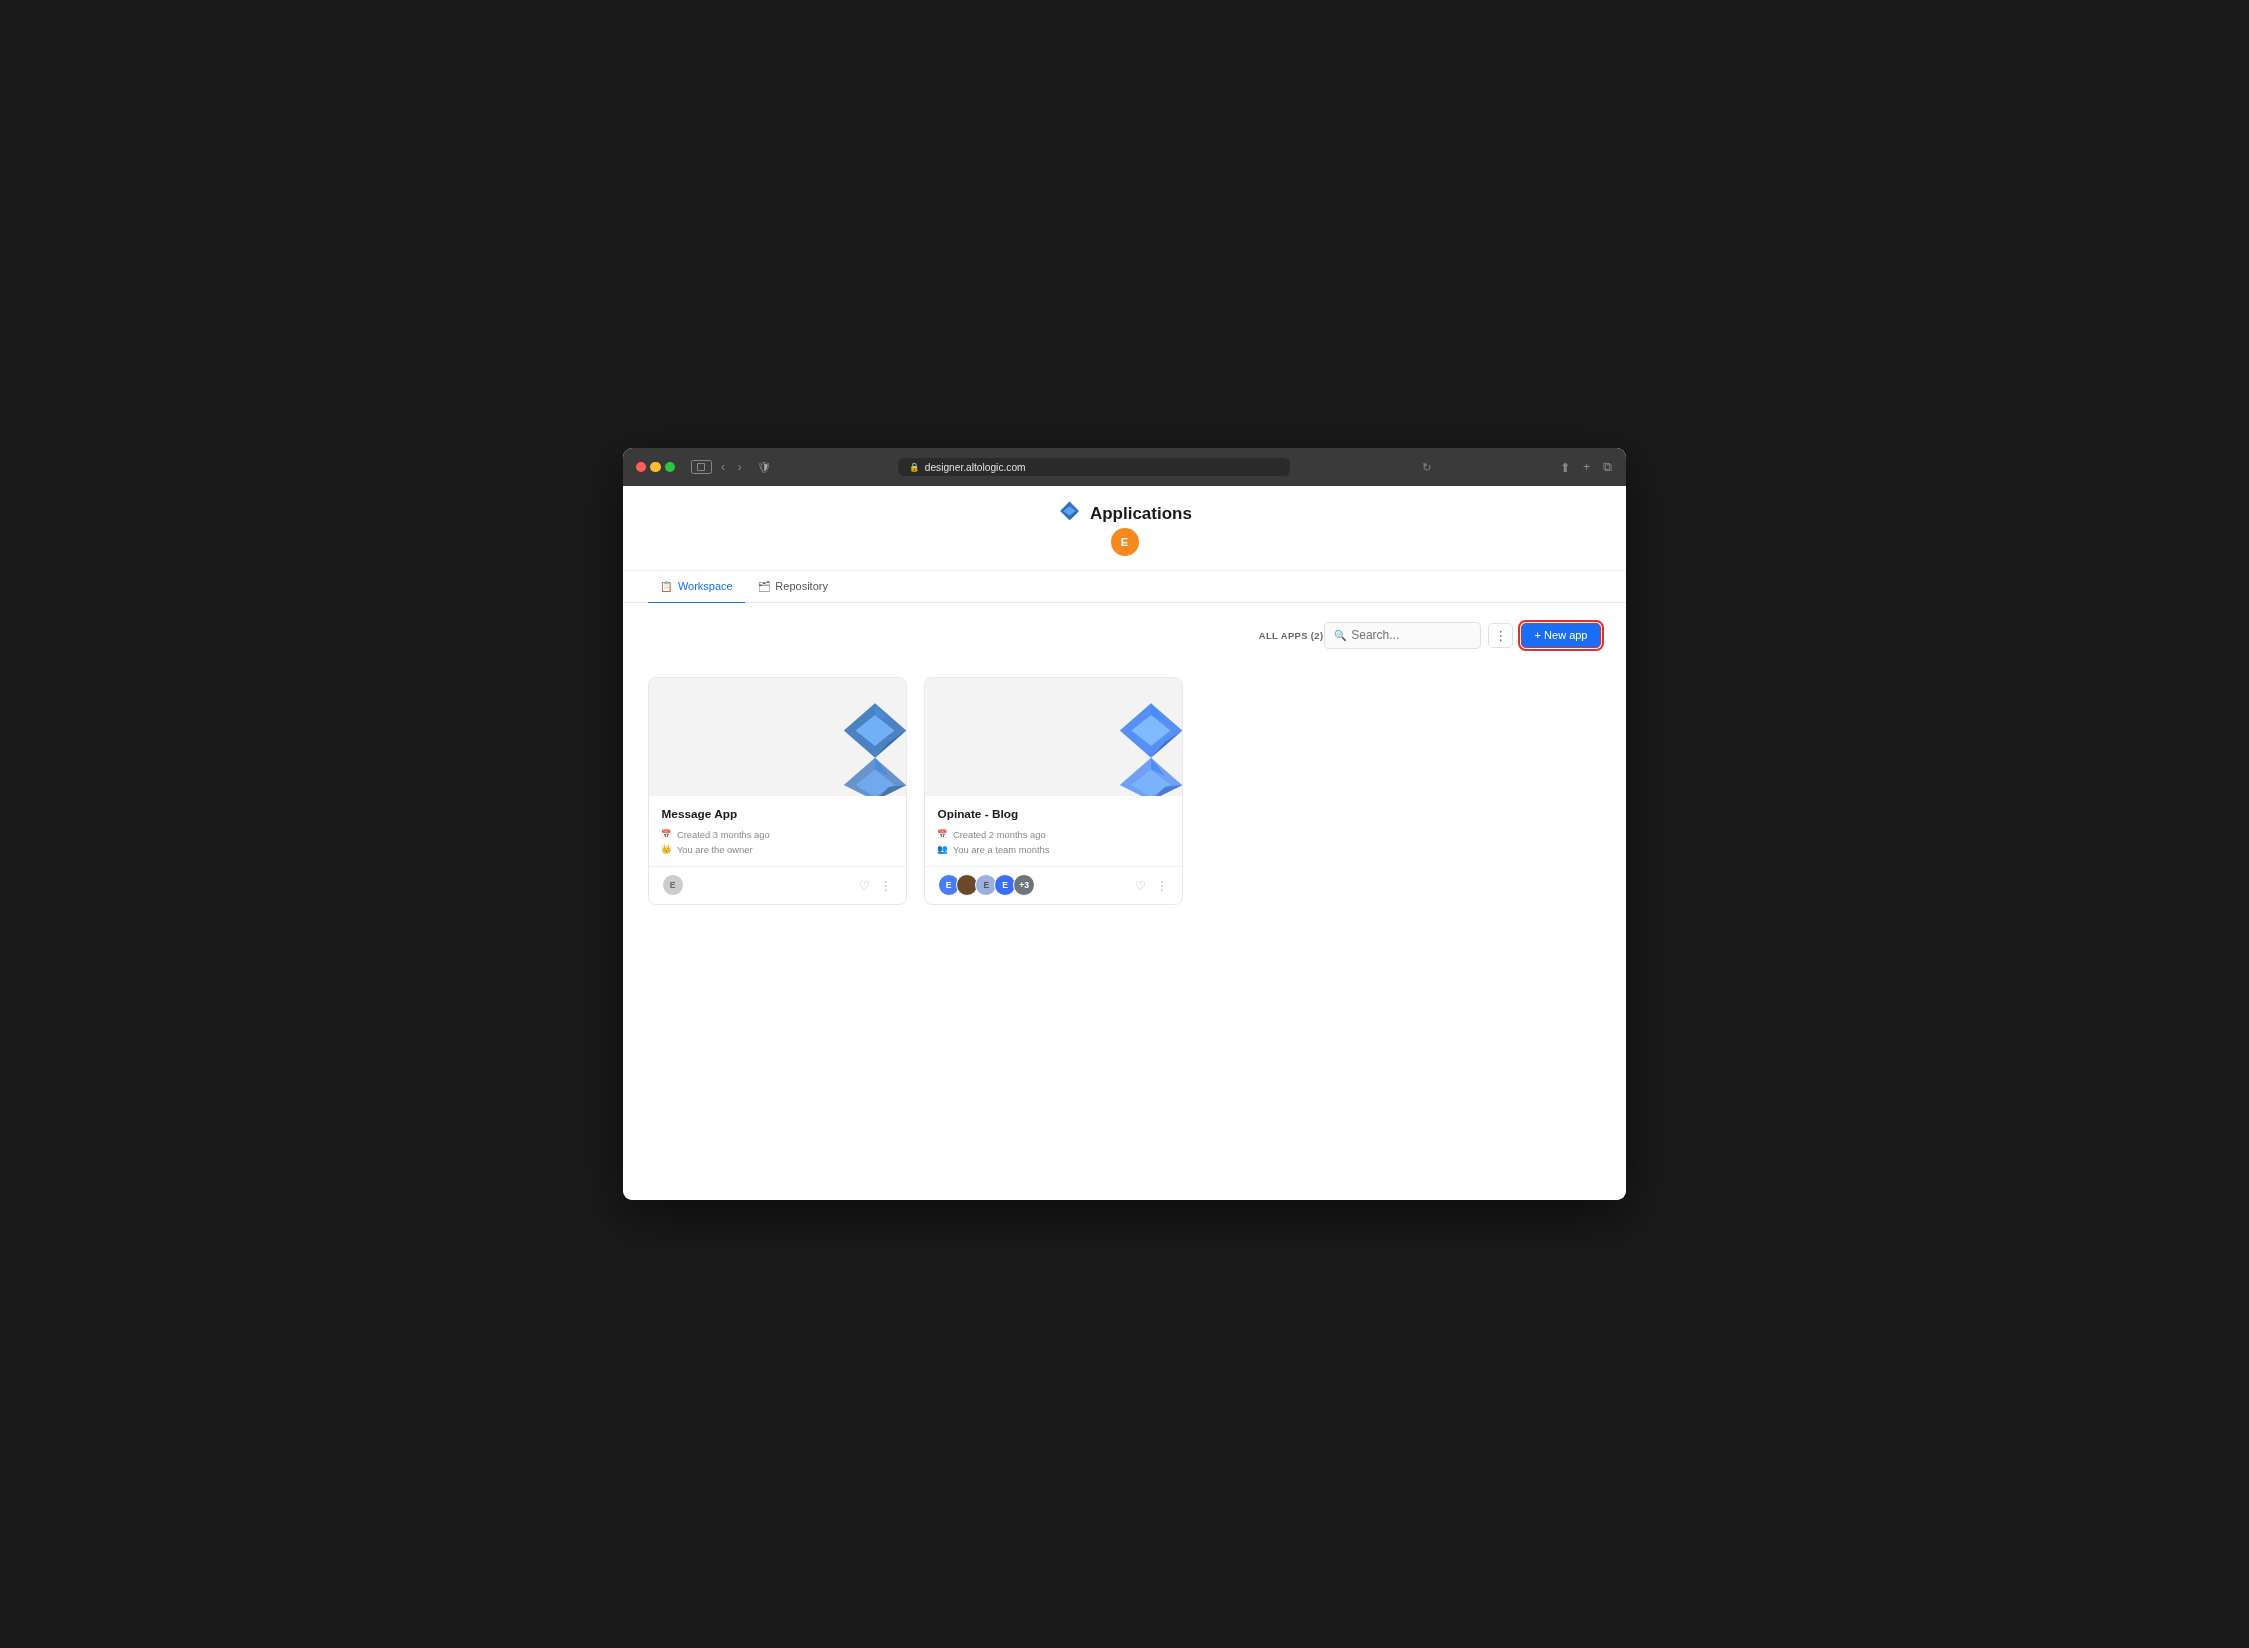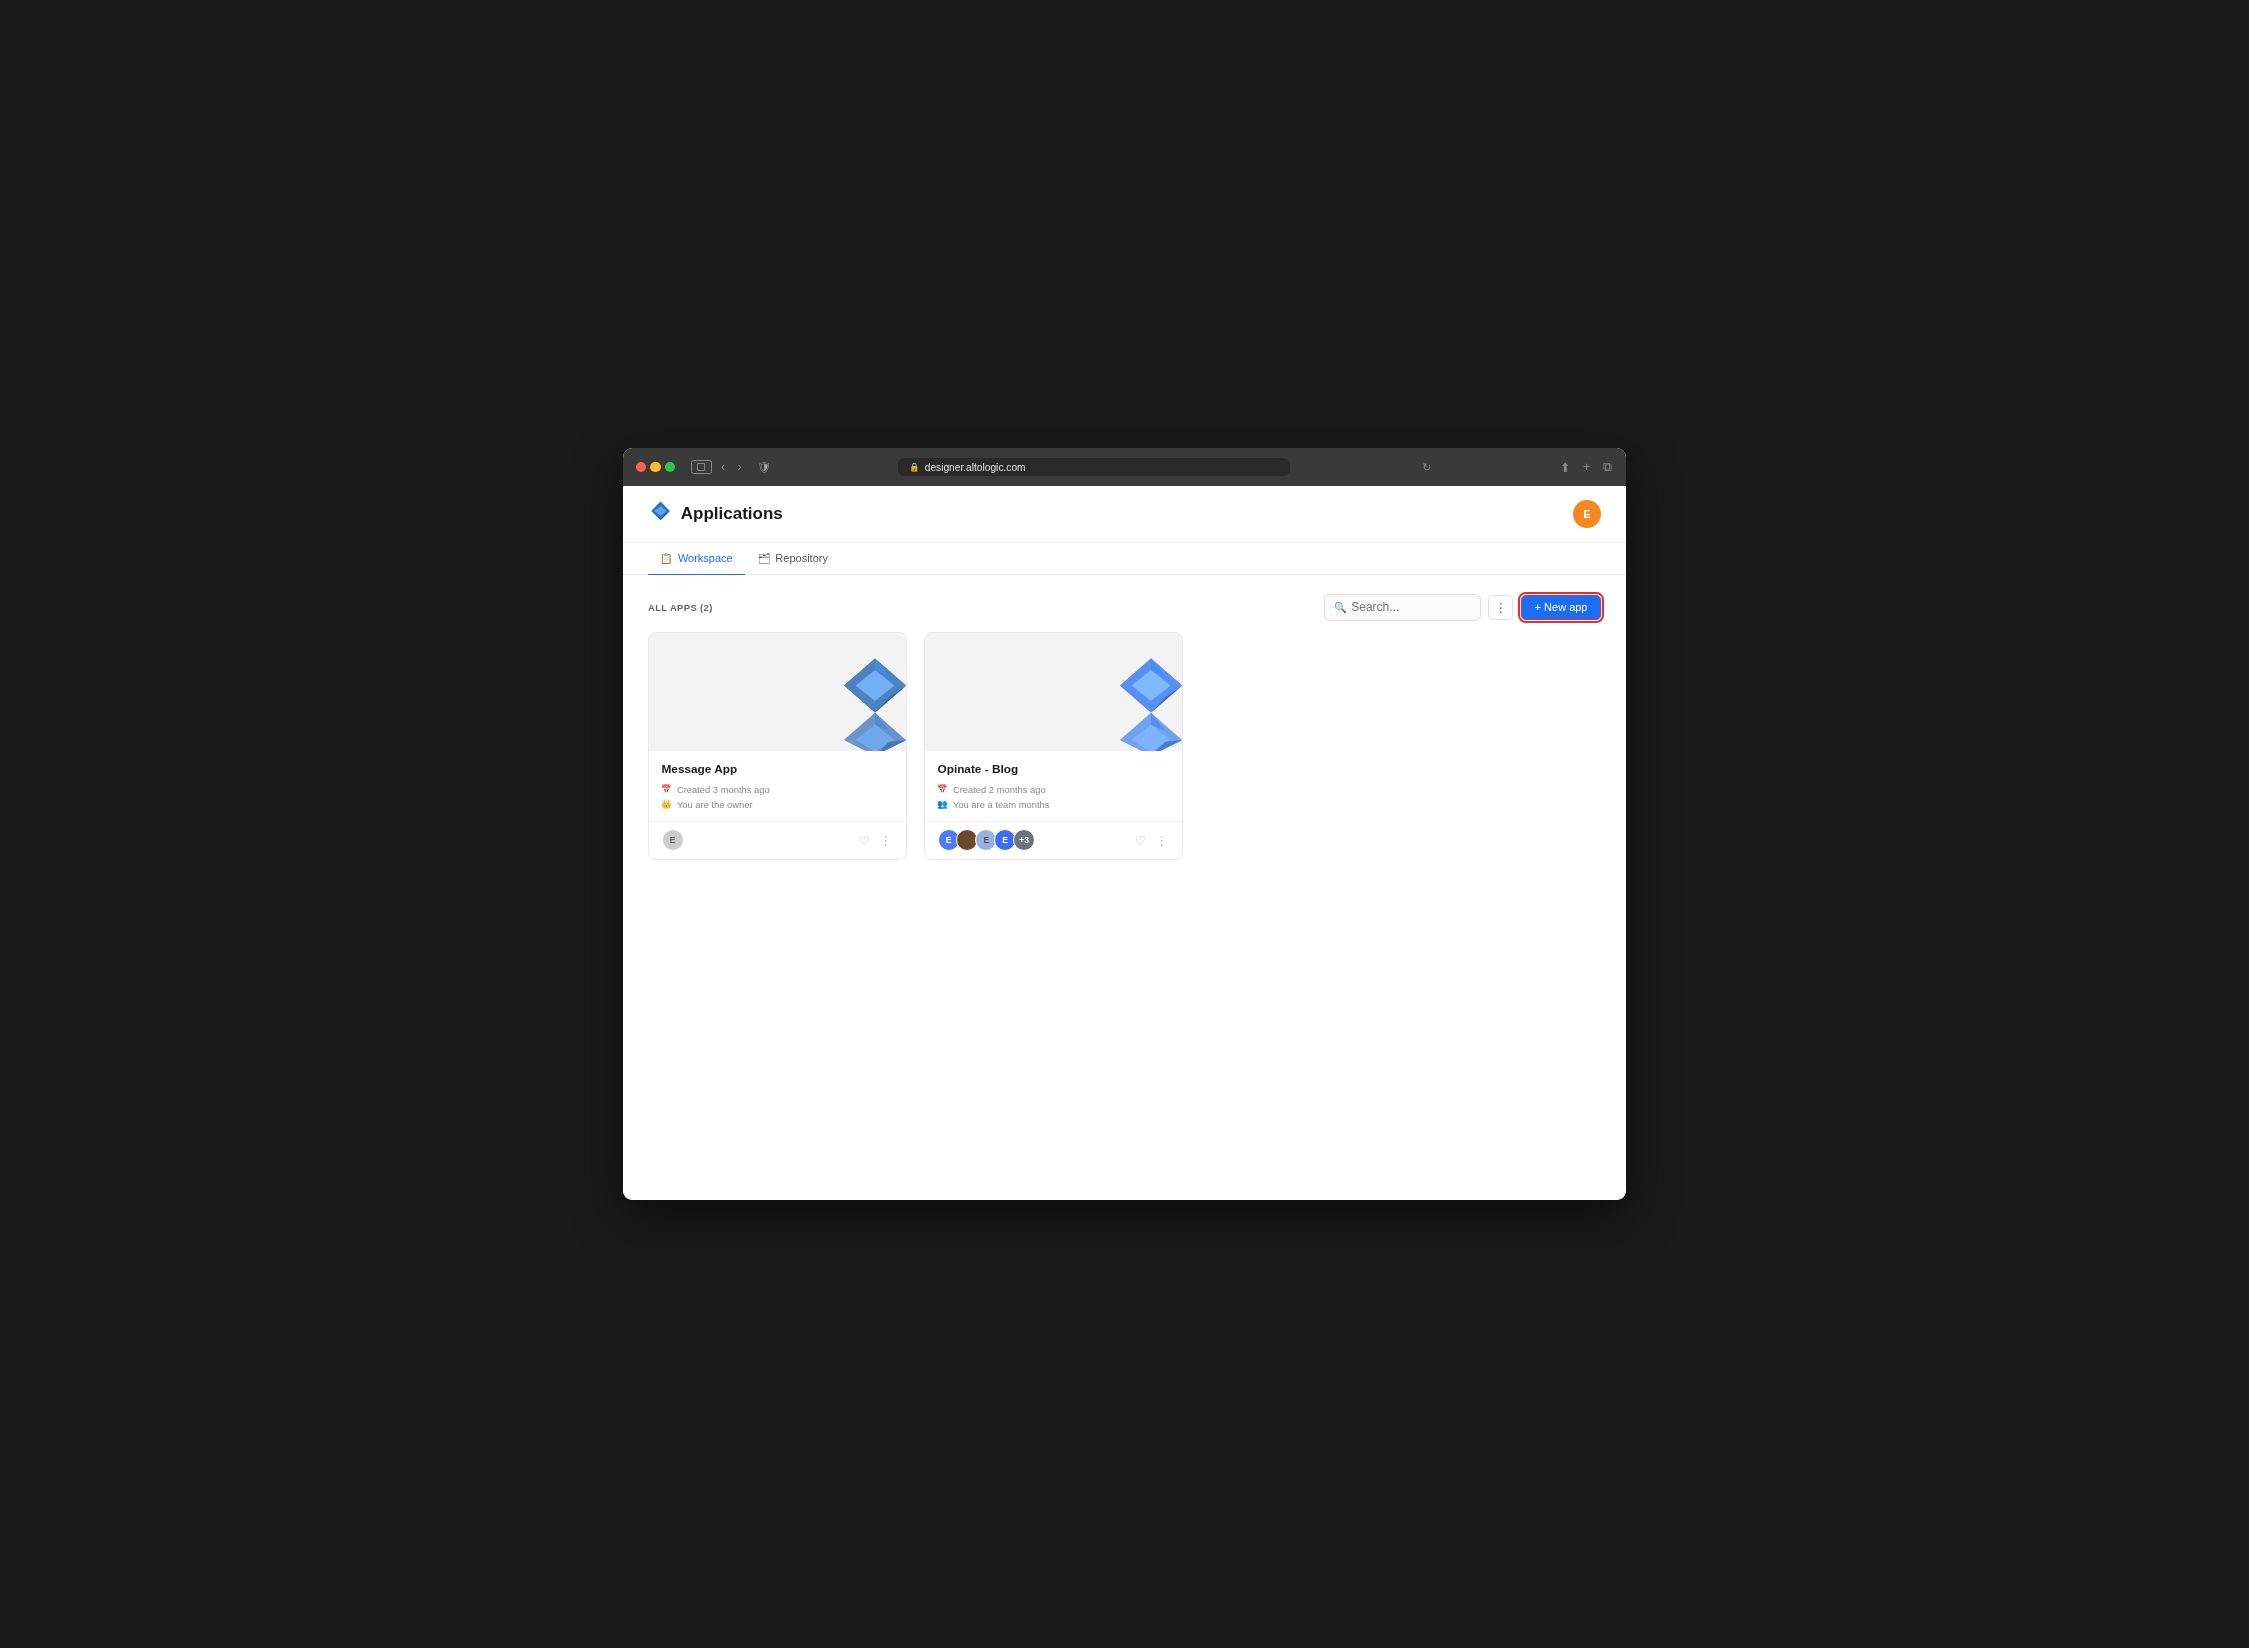--- a/index.html
+++ b/index.html
@@ -148,20 +148,21 @@
       overflow: hidden;
     }
 
     
     .app-header {
       display: flex;
       align-items: center;
       justify-content: space-between;
       padding: 14px 25px;
       border-bottom: 0.8px solid #f0f0f0;
+      flex-direction: column;
     }
 
     .app-title-area {
       display: flex;
       align-items: center;
       gap: 7.8px;
     }
 
     .app-logo svg {
       width: 25px;
@@ -221,22 +222,22 @@
     
     .main-content {
       flex: 1;
       padding: 19px 25px;
       overflow-y: auto;
     }
 
     .content-header {
       display: flex;
       align-items: center;
-      justify-content: space-between;
-      margin-bottom: 11px;
+      justify-content: flex-end;
+      margin-bottom: 28px;
     }
 
     .all-apps-label {
       font-size: 9.4px;
       font-weight: 600;
       color: #666;
       letter-spacing: 0.4px;
       text-transform: uppercase;
     }
 

